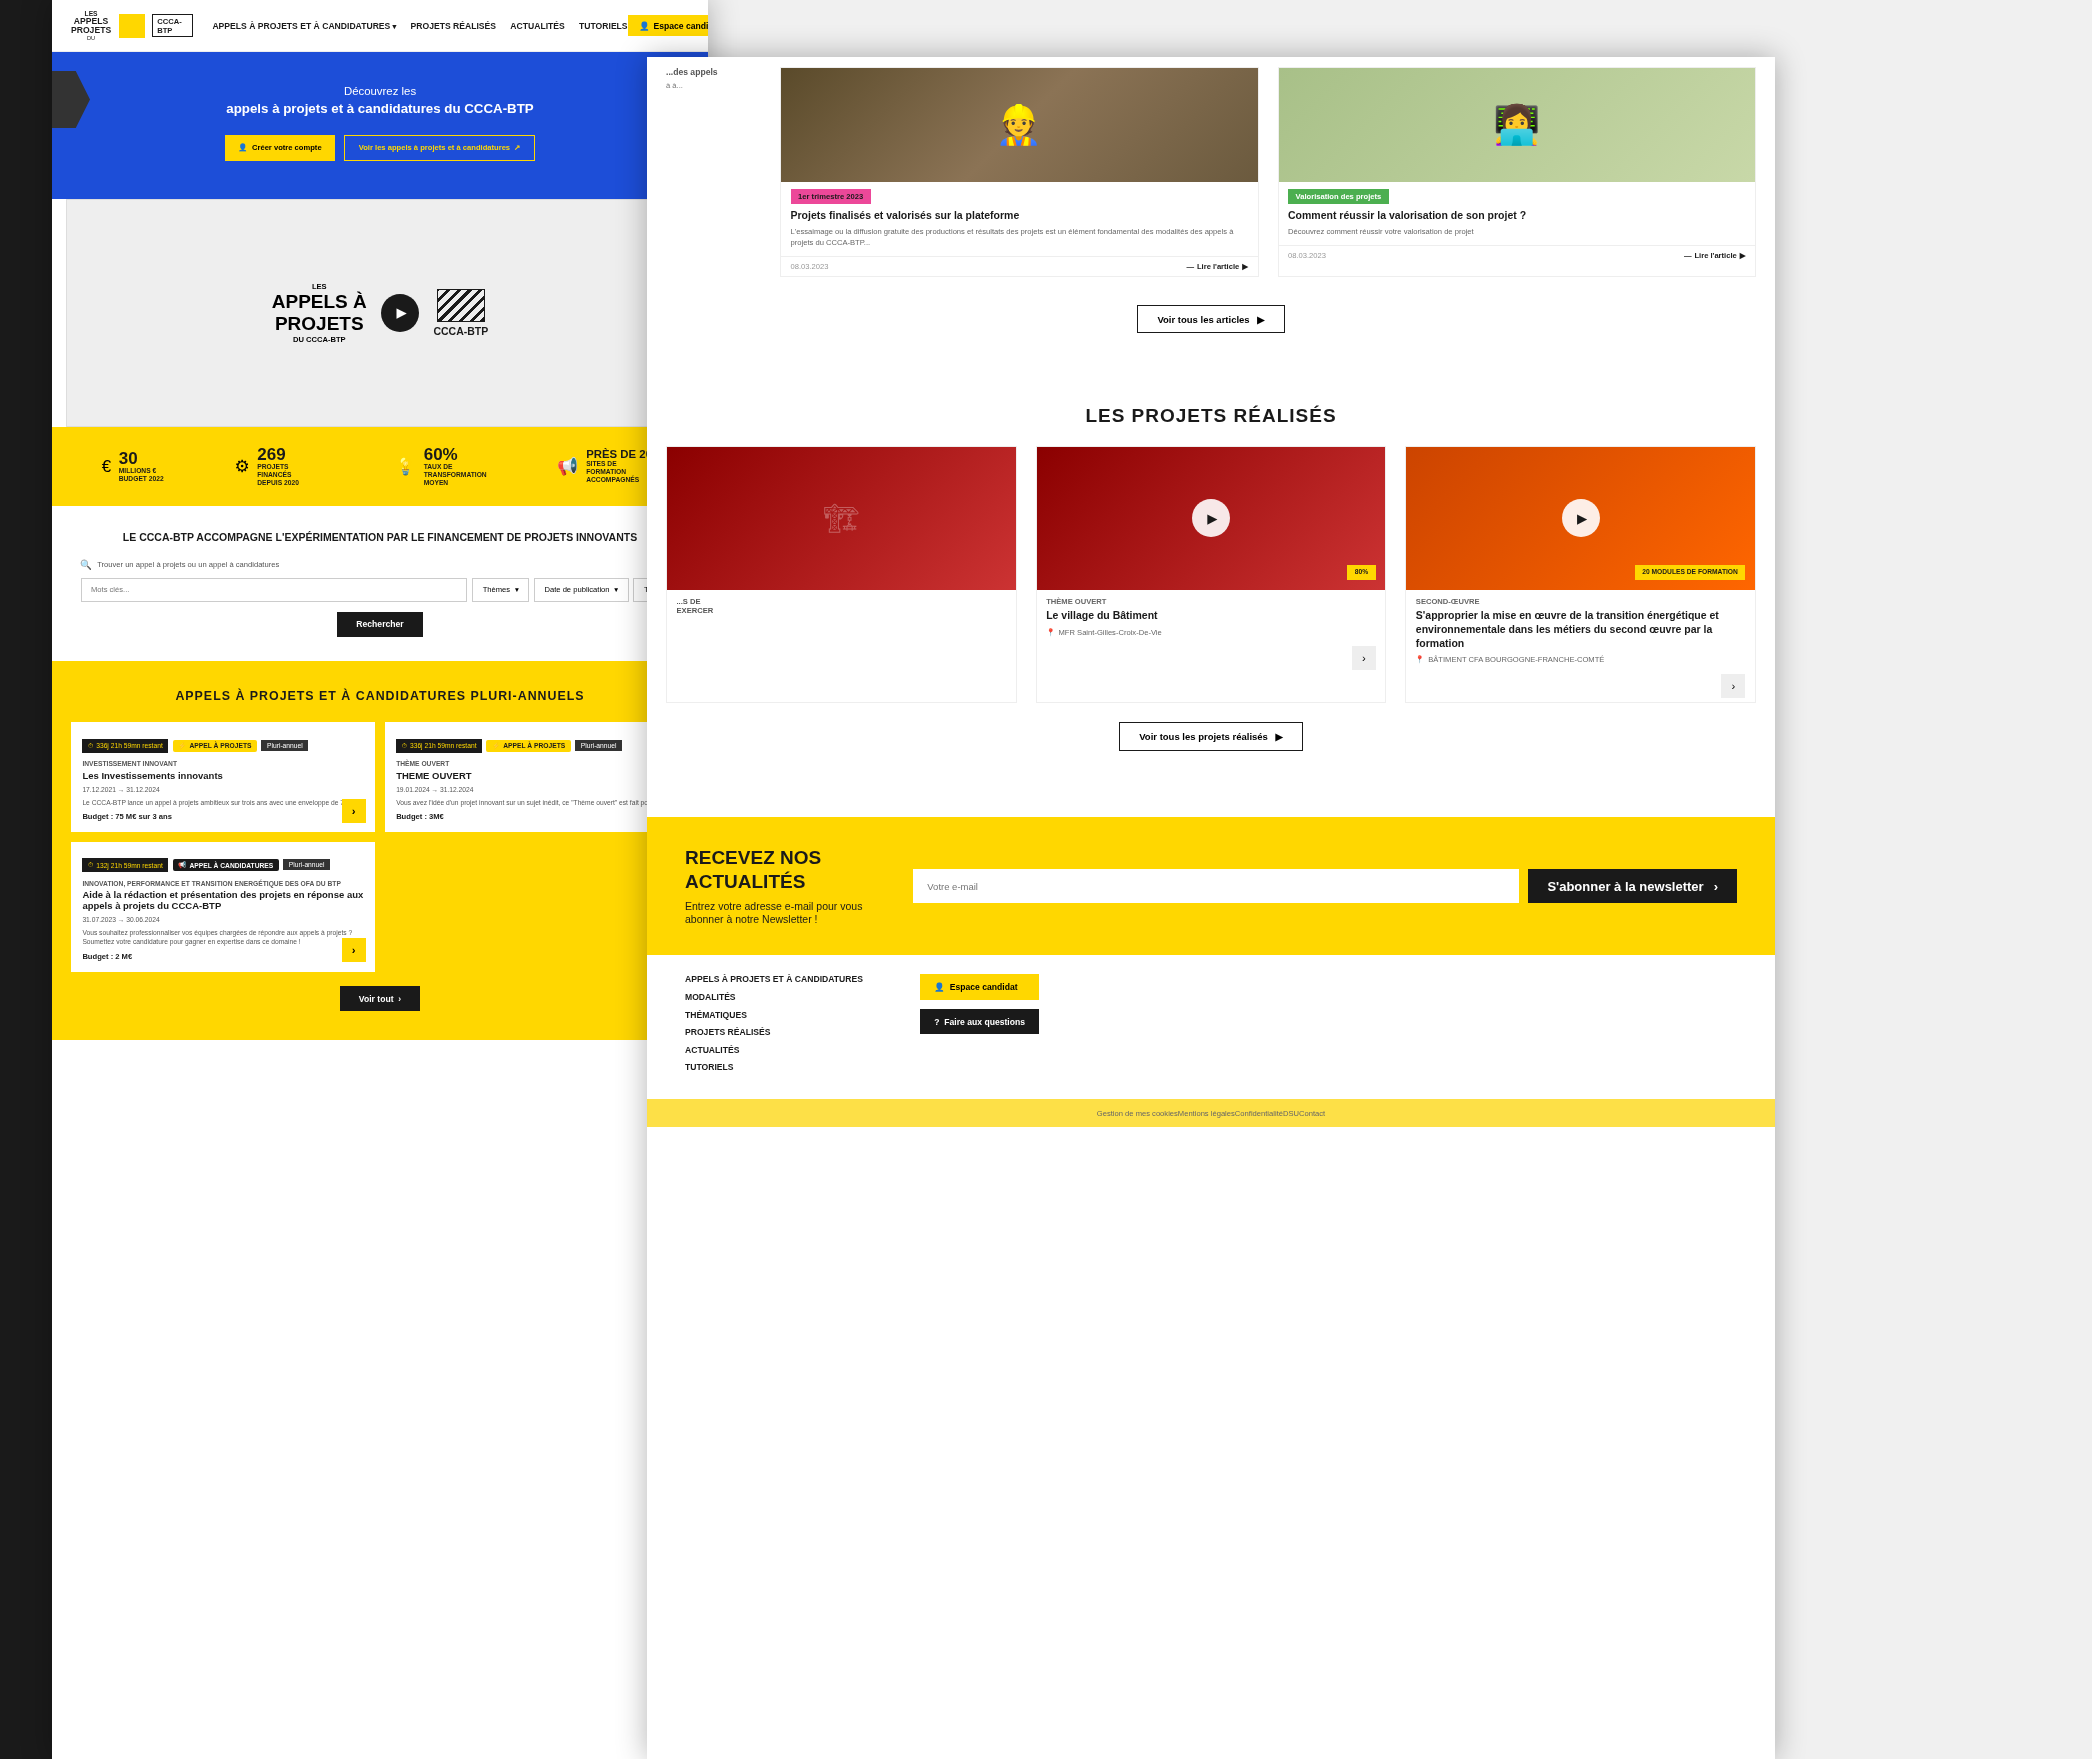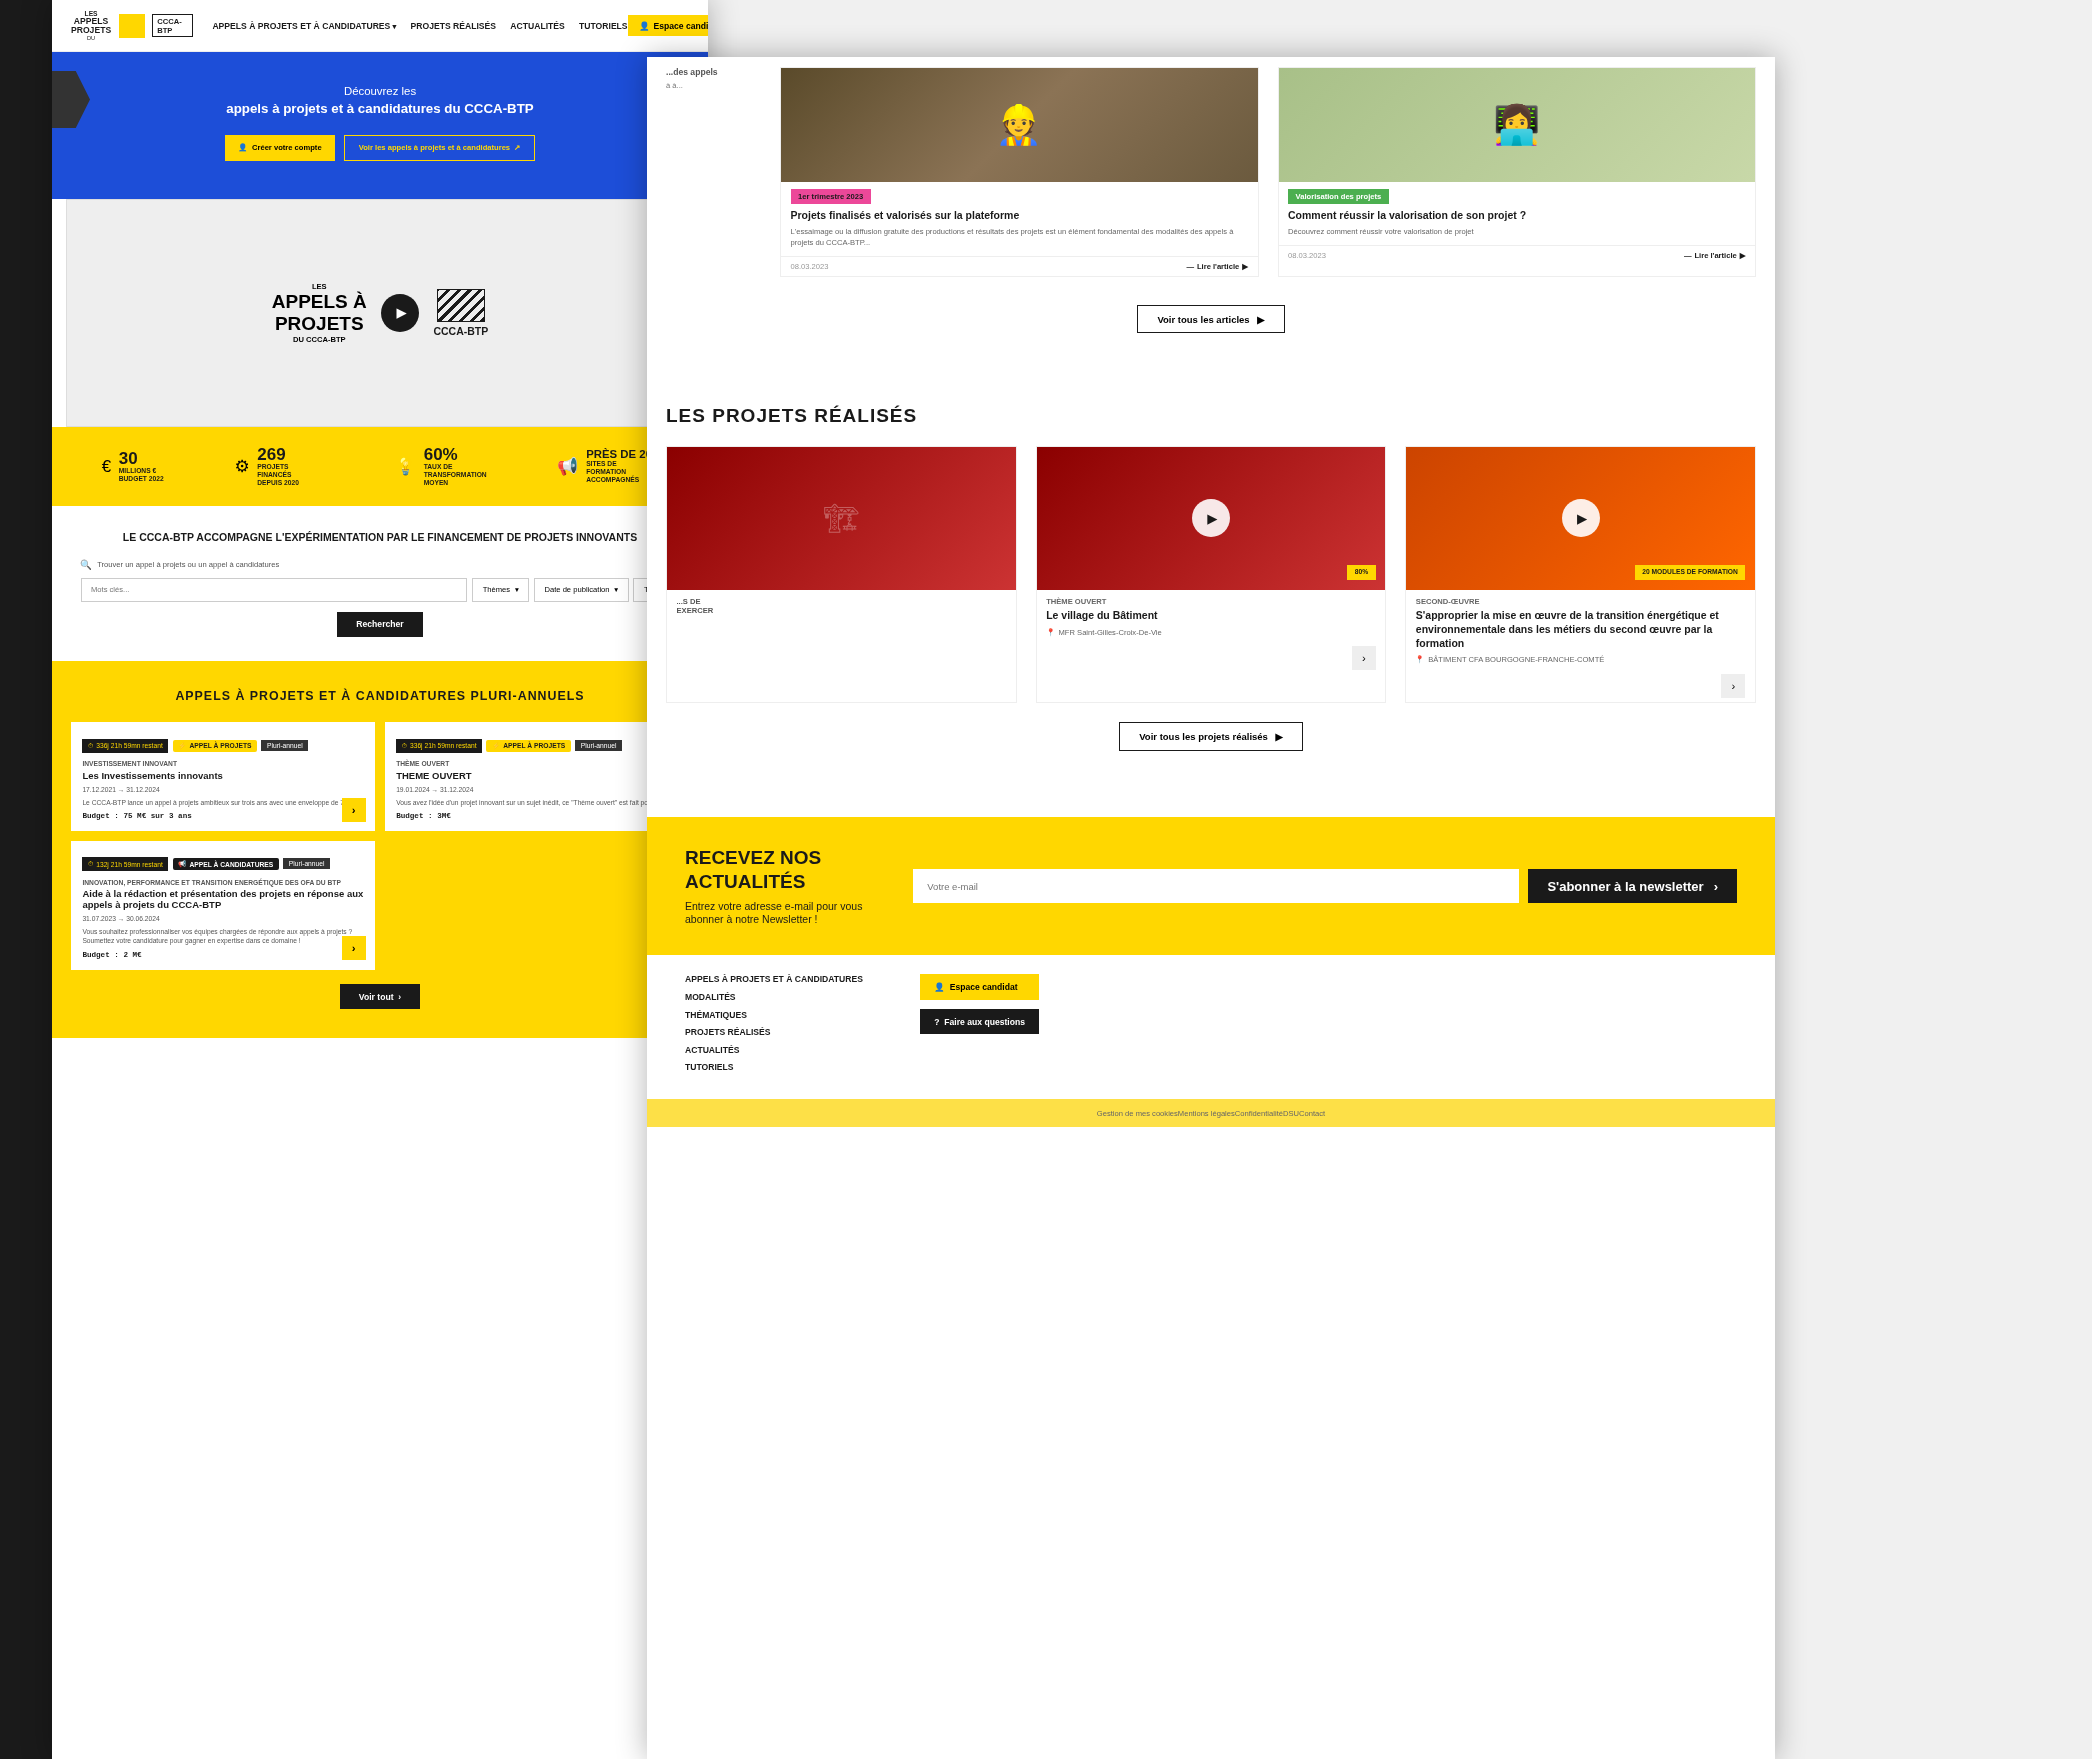--- a/index.html
+++ b/index.html
@@ -389,21 +389,20 @@
     .call-desc {
       font-size: 6.7px;
       color: #555;
       line-height: 1.4;
       margin-bottom: 4.8px;
     }
     .call-budget {
       font-size: 7.6px;
       font-weight: bold;
       color: #1a1a1a;
-      font-family: Liberation Mono, monospace;
     }
     .call-nav-btn {
       position: absolute;
       bottom: 9.5px;
       right: 9.5px;
       width: 24px;
       height: 24px;
       background: #FFD700;
       border: none;
       cursor: pointer;
@@ -506,20 +505,21 @@
     .projets-section {
       background: #fff;
       padding: 19px;
     }
     .projets-title {
       font-size: 19px;
       font-weight: 900;
       color: #1a1a1a;
       margin-bottom: 19px;
       letter-spacing: 1px;
+      text-align: center;
     }
     .projets-grid {
       display: grid;
       grid-template-columns: repeat(3, 1fr);
       gap: 19px;
       margin-bottom: 19px;
     }
     .projet-card {
       position: relative;
       border: 1px solid #eee;

